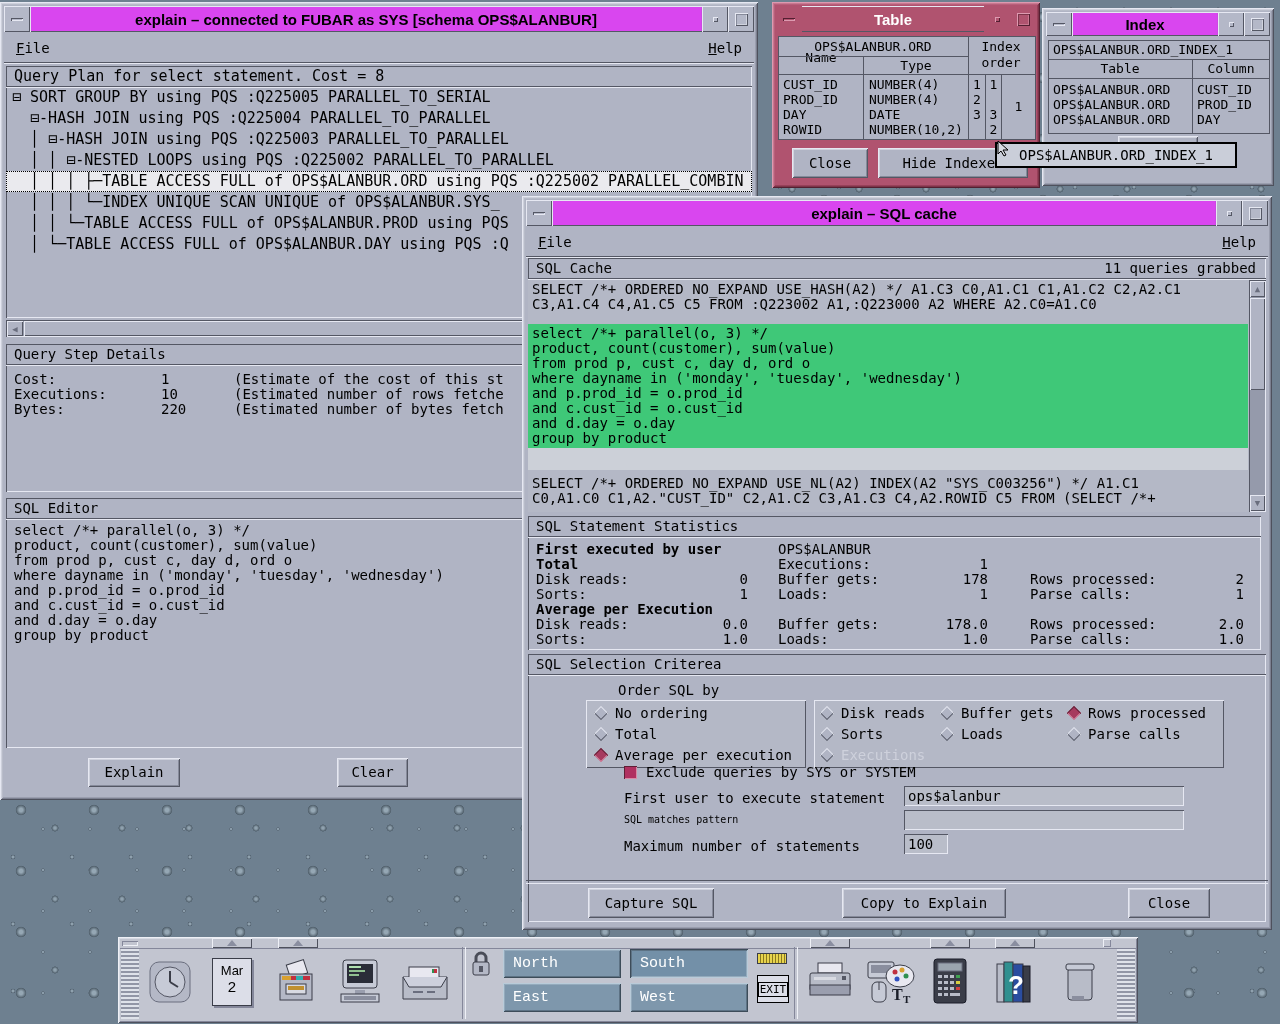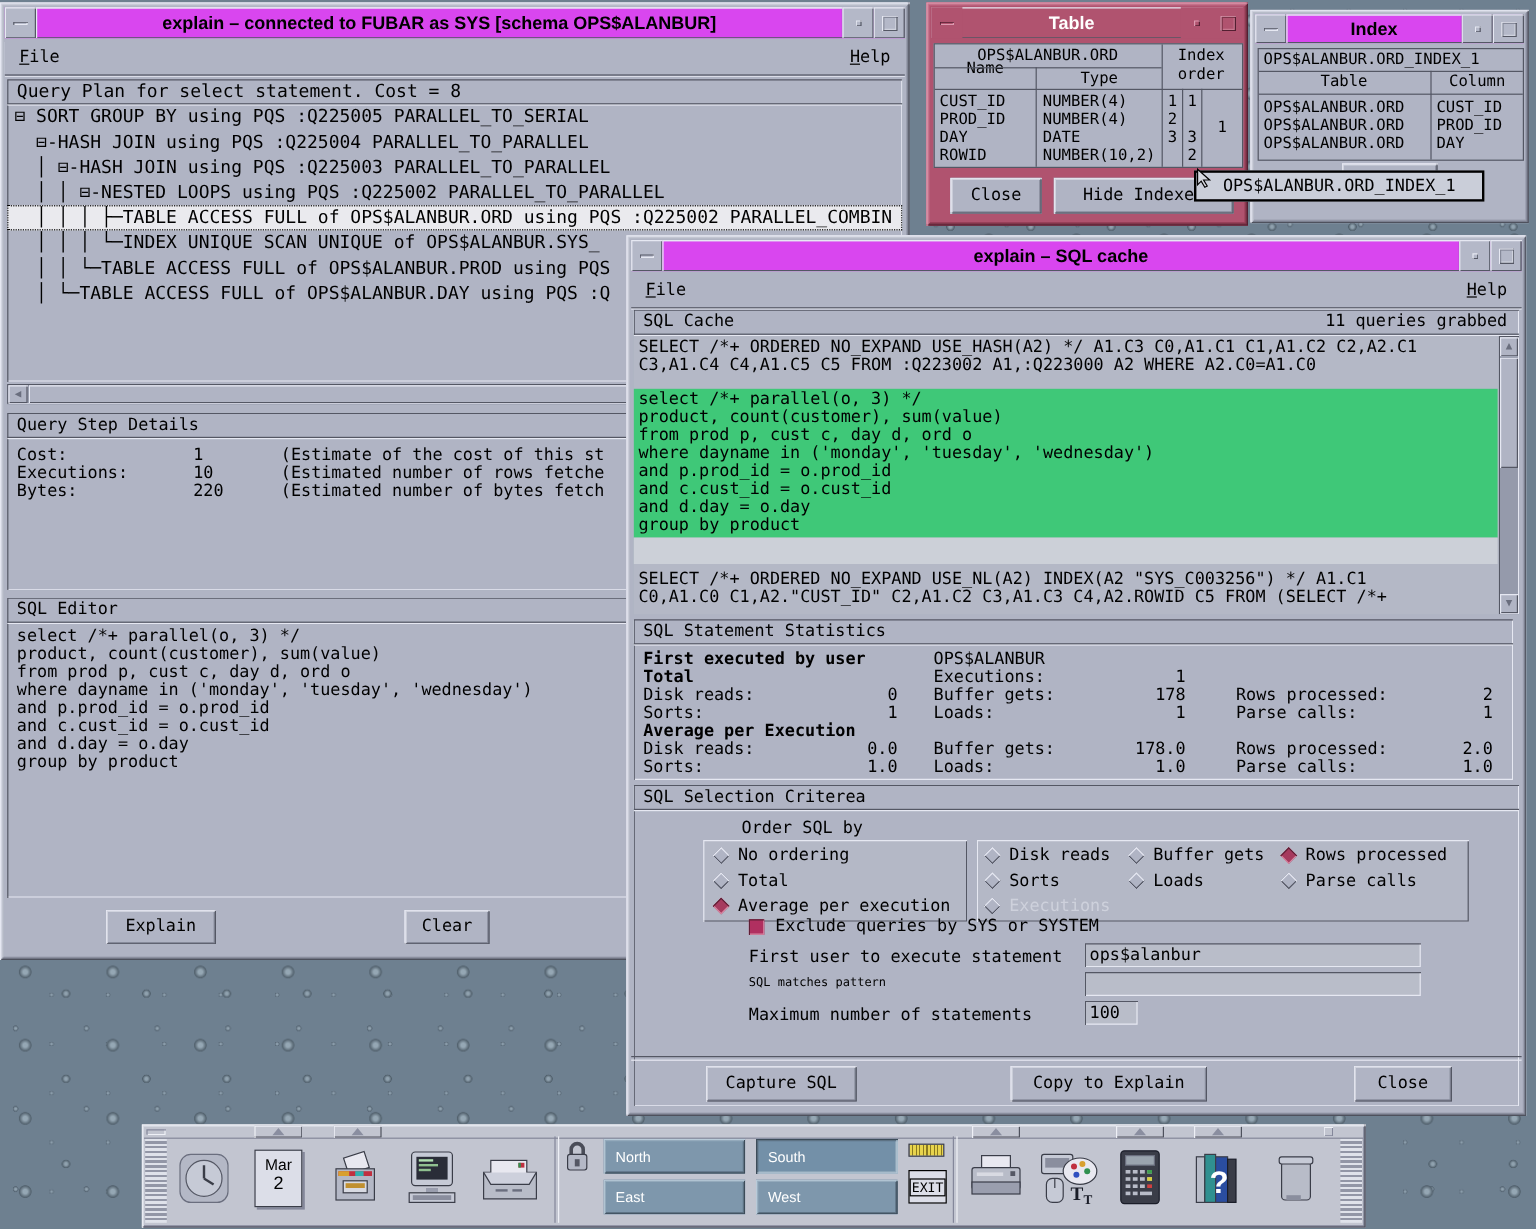--- a/index.html
+++ b/index.html
@@ -91,21 +91,21 @@
   
   .panel{position:absolute;left:118px;top:937px;width:1020px;height:86px;background:#c2c5d0;
     box-shadow:inset 1px 1px 0 #eef0f6,inset -1px -1px 0 #4e515d,inset 2px 2px 0 #d8dbe4,inset -2px -2px 0 #84879a}
   .grip{position:absolute;top:12px;width:18px;height:70px;
     background:repeating-linear-gradient(180deg,#dfe2ea 0 2px,#9296a6 2px 4px)}
   .ptab{position:absolute;top:1px;width:40px;height:10px;background:#c2c5d0;display:flex;align-items:center;justify-content:center;
     box-shadow:inset 1px 1px 0 #eef0f6,inset -1px -1px 0 #4e515d}
   .ptab:after{content:"";width:0;height:0;border-left:5px solid transparent;border-right:5px solid transparent;border-bottom:6px solid #8a8ea0}
   .icon-slot{position:absolute;width:52px;height:60px;top:15px;display:flex;align-items:center;justify-content:center}
   .ws-btn{position:absolute;width:118px;height:29px;background:#7e97ac;color:#fff;
-    font-family:Liberation Sans, sans-serif;font-size:12px;display:flex;align-items:center;padding-left:10px;box-sizing:border-box;
+    font-family:Liberation Mono, monospace;font-size:15px;display:flex;align-items:center;padding-left:10px;box-sizing:border-box;
     box-shadow:inset 1px 1px 0 #b9cbd9,inset -1px -1px 0 #3d4c59,inset 2px 2px 0 #94aabc,inset -2px -2px 0 #5d7284}
   .ws-btn.active{box-shadow:inset 1px 1px 0 #3d4c59,inset -1px -1px 0 #b9cbd9,inset 2px 2px 0 #5d7284,inset -2px -2px 0 #94aabc;background:#7390a8}
   .vgroove{position:absolute;top:10px;height:72px;width:2px;border-left:1px solid #84879a;border-right:1px solid #eef0f6}
 
   .tooltip{position:absolute;left:995px;top:142px;width:242px;height:26px;background:#caced9;border:2px solid #000;
     box-sizing:border-box;display:flex;align-items:center;justify-content:center;font-size:14px;z-index:40}
 
   .cache-pre{font-size:14px;line-height:15px;padding:0 4px}
   .green{background:#3fc878}
   .grayrow{background:#ccd0d8}

